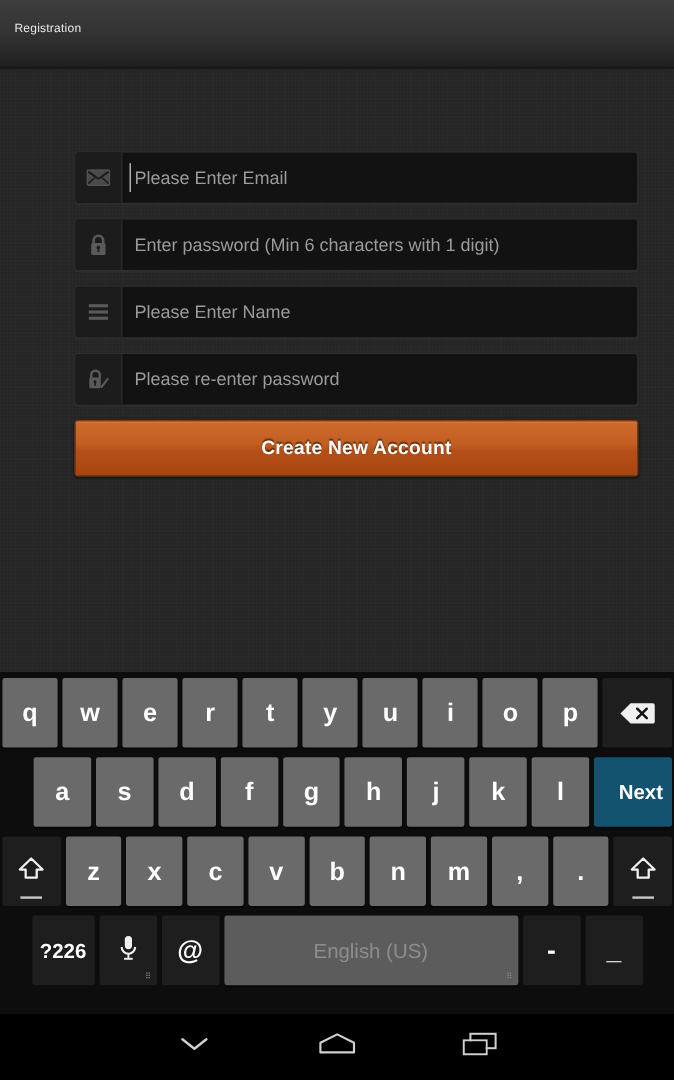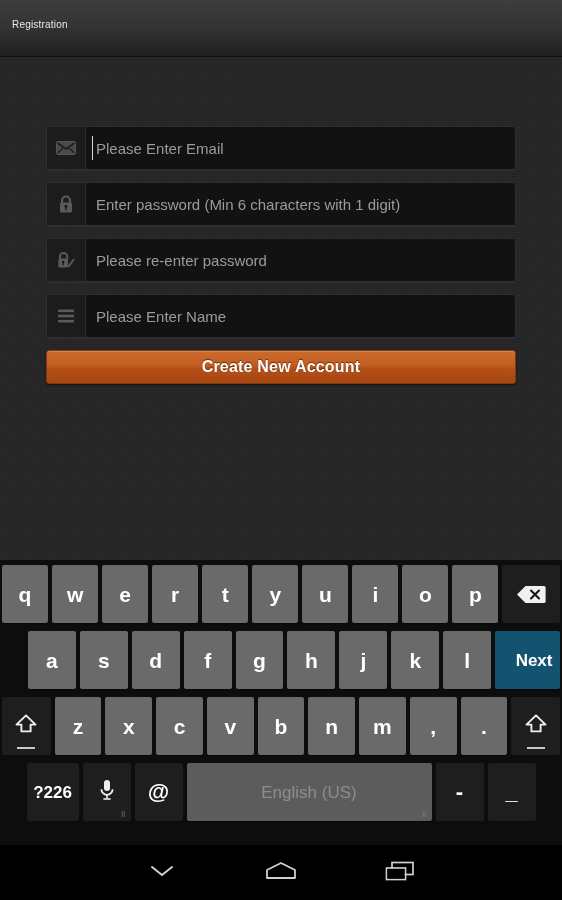--- a/index.html
+++ b/index.html
@@ -47,21 +47,21 @@
     left: 0; top: 58px;
     width: 562px;
     height: 502px;
     background-color: #252525;
     background-image:
       repeating-linear-gradient(0deg, rgba(255,255,255,0.012) 0px, rgba(255,255,255,0.012) 1px, rgba(0,0,0,0.0) 1px, rgba(0,0,0,0.0) 3px),
       repeating-linear-gradient(90deg, rgba(255,255,255,0.012) 0px, rgba(255,255,255,0.012) 1px, rgba(0,0,0,0.0) 1px, rgba(0,0,0,0.0) 3px);
   }
   #form {
     position: absolute;
-    left: 46px;
+    left: 62px;
     top: 68px;
     width: 470px;
   }
   .field {
     position: relative;
     height: 44px;
     margin-bottom: 12px;
     background: #121212;
     border: 1px solid #2e2e2e;
     border-radius: 3px;
@@ -101,21 +101,21 @@
   .field .ph {
     font-size: 15px;
     color: #9b9b9b;
     padding-left: 2px;
     white-space: nowrap;
   }
 
   
   #create-btn {
     position: relative;
-    height: 34px;
+    height: 47px;
     margin-top: 6px;
     border: 1px solid #7d3a13;
     border-radius: 3px;
     background: linear-gradient(to bottom, #cc6a2c 0%, #c45f22 42%, #b44f18 55%, #a8460f 100%);
     box-shadow: inset 0 1px 0 rgba(255,255,255,0.18), 0 1px 2px rgba(0,0,0,0.6);
     display: flex;
     align-items: center;
     justify-content: center;
     box-sizing: border-box;
     cursor: pointer;
@@ -258,52 +258,52 @@
         <div class="ficon">
           <svg width="18" height="20" viewBox="0 0 18 20">
             <path d="M5 9 V6.5 a4 4 0 0 1 8 0 V9" fill="none" stroke="#5a5a5a" stroke-width="2.2"></path>
             <rect x="3" y="8.5" width="12" height="10" rx="1.5" fill="#5a5a5a"></rect>
             <circle cx="9" cy="12.3" r="1.5" fill="#1c1c1c"></circle>
             <rect x="8.3" y="12.6" width="1.4" height="3.6" fill="#1c1c1c"></rect>
           </svg>
         </div>
         <div class="fwrap">
           <div class="ph">Enter password (Min 6 characters with 1 digit)</div>
+        </div>
+      </div>
+
+      <div class="field">
+        <div class="ficon">
+          <svg width="18" height="16" viewBox="0 0 18 16">
+            <rect x="1" y="1.5" width="16" height="2.6" fill="#5a5a5a"></rect>
+            <rect x="1" y="6.7" width="16" height="2.6" fill="#5a5a5a"></rect>
+            <rect x="1" y="11.9" width="16" height="2.6" fill="#5a5a5a"></rect>
+          </svg>
+        </div>
+        <div class="fwrap">
+          <div class="ph">Please Enter Name</div>
         </div>
       </div>
 
       <div class="field">
         <div class="ficon">
           <svg width="20" height="20" viewBox="0 0 20 20">
             <path d="M4 9 V6.5 a3.6 3.6 0 0 1 7.2 0 V9" fill="none" stroke="#5a5a5a" stroke-width="2"></path>
             <rect x="2.4" y="8.6" width="9.6" height="9" rx="1.4" fill="#5a5a5a"></rect>
             <circle cx="7.2" cy="12.1" r="1.3" fill="#1c1c1c"></circle>
             <rect x="6.6" y="12.4" width="1.3" height="3" fill="#1c1c1c"></rect>
             <path d="M12 15.8 L17.4 8.6 L18.8 9.8 L13.4 17 Z" fill="#5a5a5a"></path>
             <path d="M12 15.8 L12.6 17.4 L13.4 17 Z" fill="#7a7a7a"></path>
           </svg>
         </div>
         <div class="fwrap">
           <div class="ph">Please re-enter password</div>
         </div>
       </div>
 
-      <div class="field">
-        <div class="ficon">
-          <svg width="18" height="16" viewBox="0 0 18 16">
-            <rect x="1" y="1.5" width="16" height="2.6" fill="#5a5a5a"></rect>
-            <rect x="1" y="6.7" width="16" height="2.6" fill="#5a5a5a"></rect>
-            <rect x="1" y="11.9" width="16" height="2.6" fill="#5a5a5a"></rect>
-          </svg>
-        </div>
-        <div class="fwrap">
-          <div class="ph">Please Enter Name</div>
-        </div>
-      </div>
-
       <div id="create-btn">
         <span class="lbl">Create New Account</span>
       </div>
     </div>
   </div>
 
   <div id="keyboard">
 
     <div class="krow">
       <div class="key" style="width:48px">

